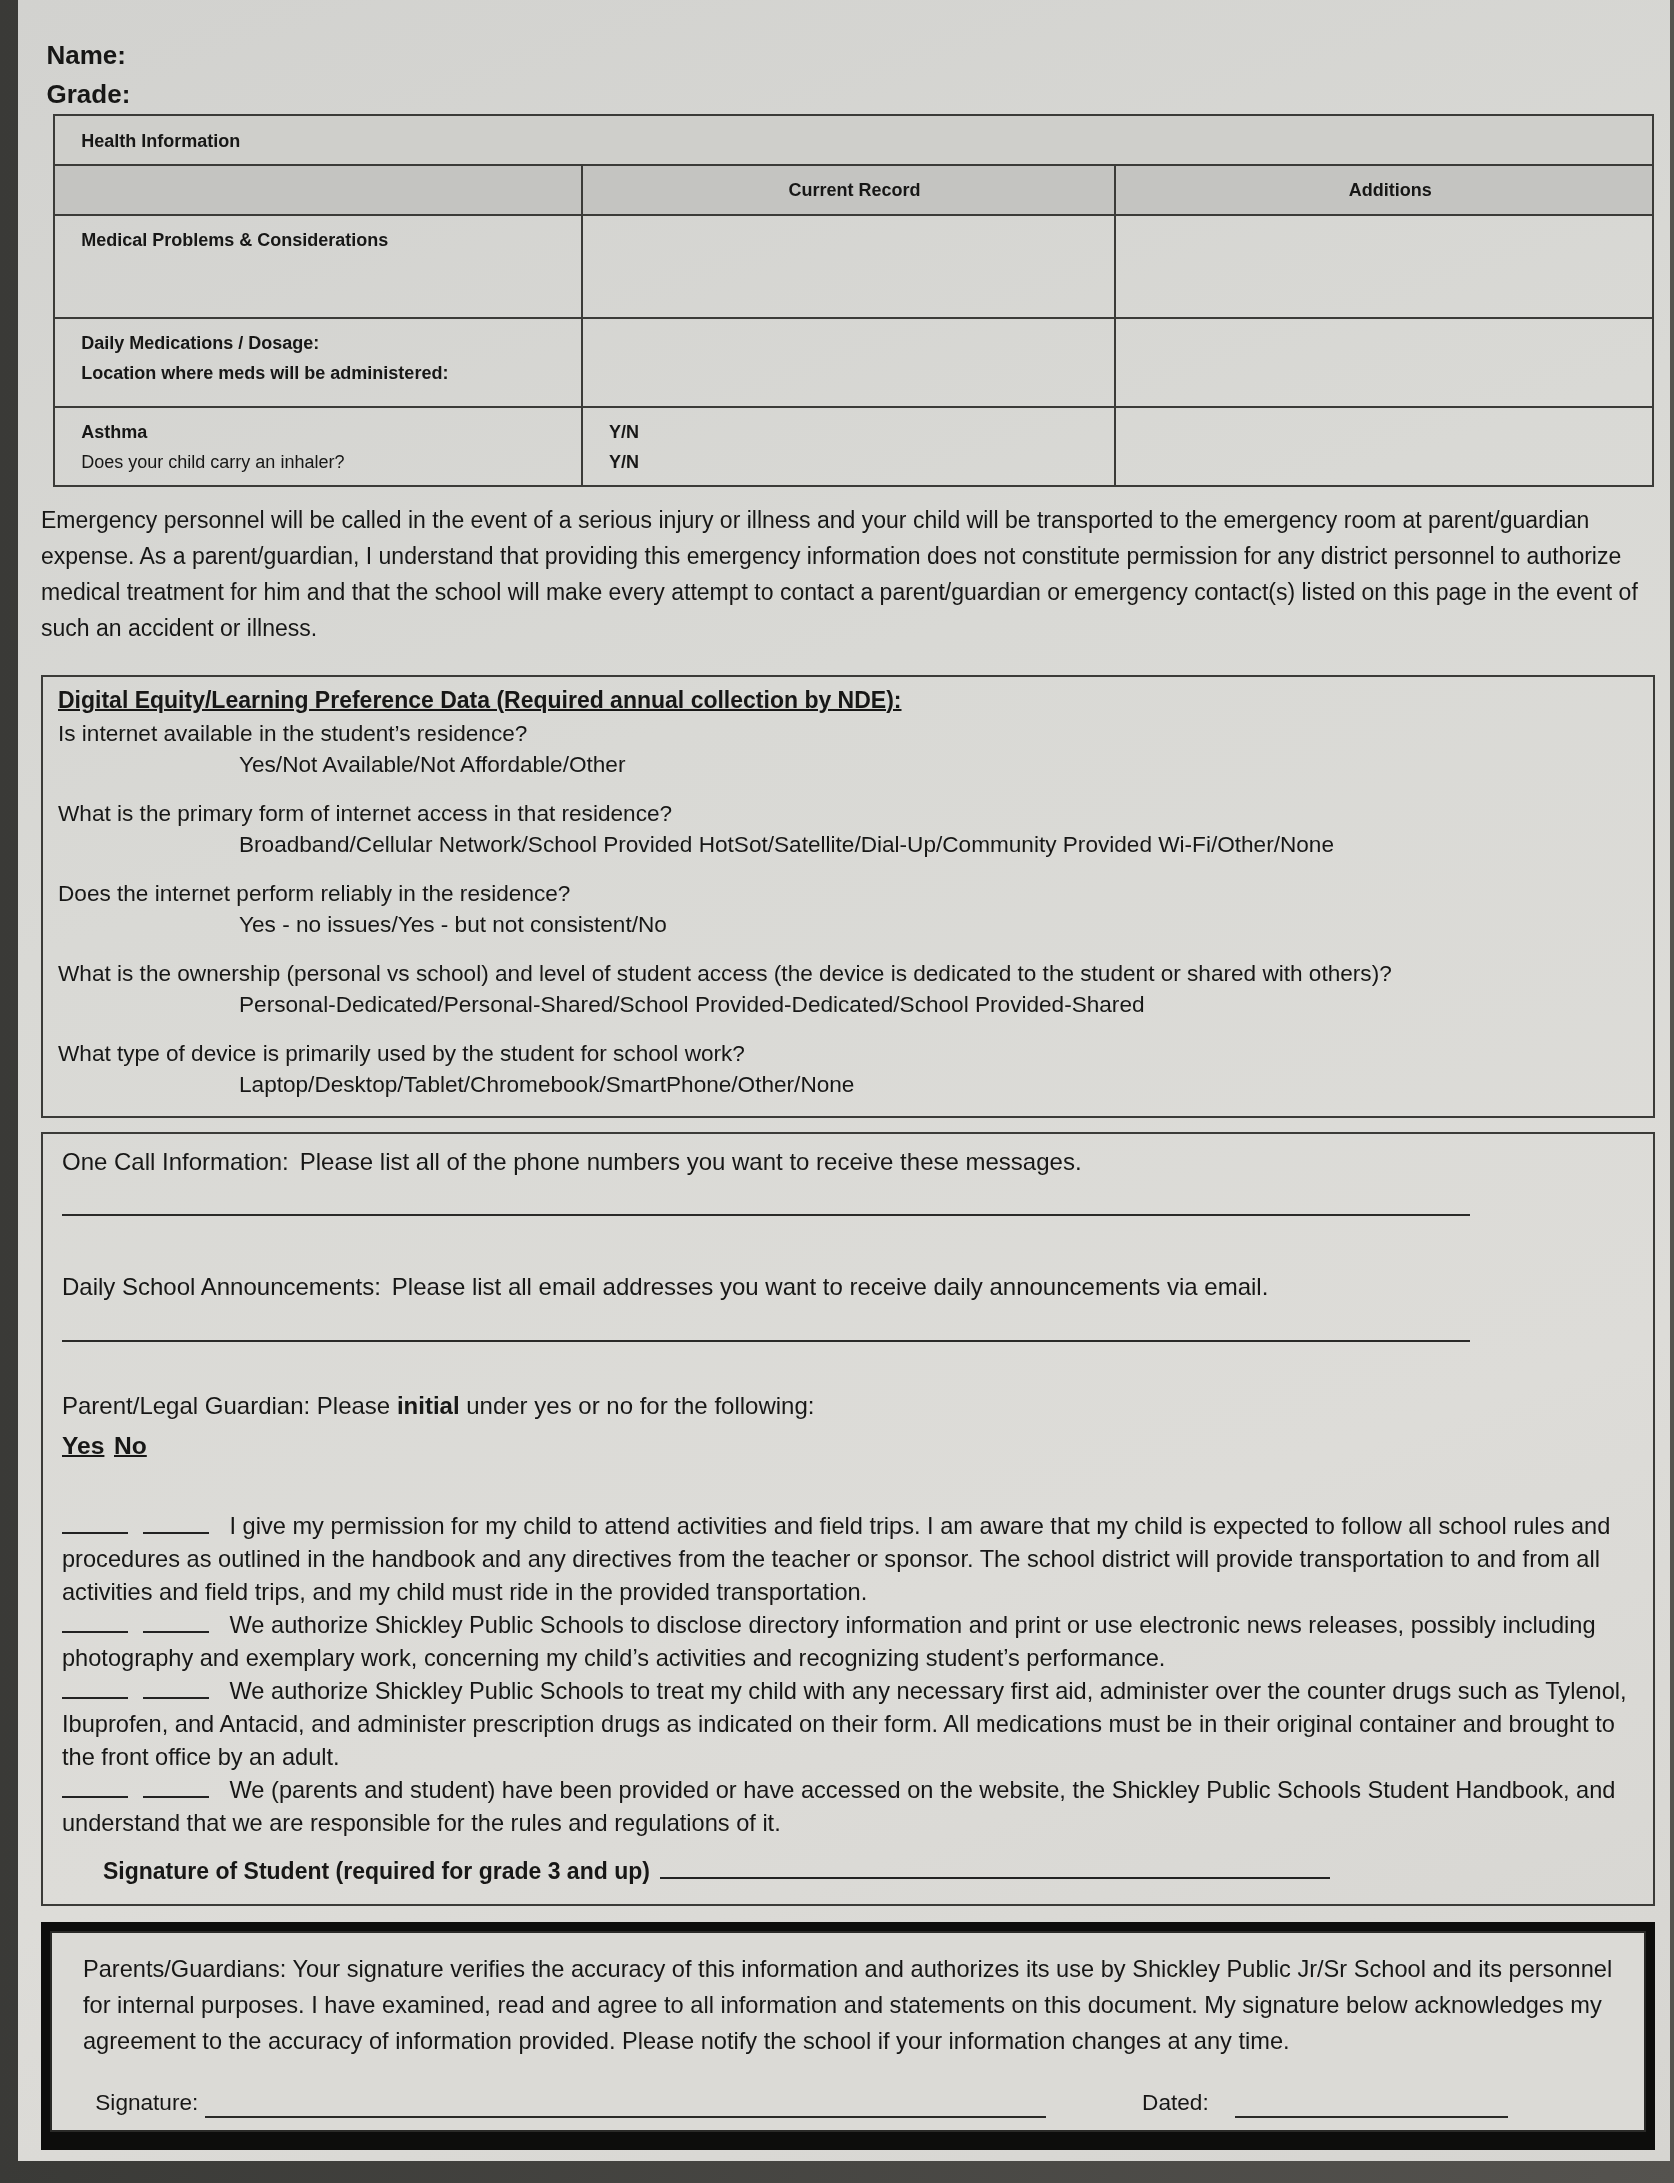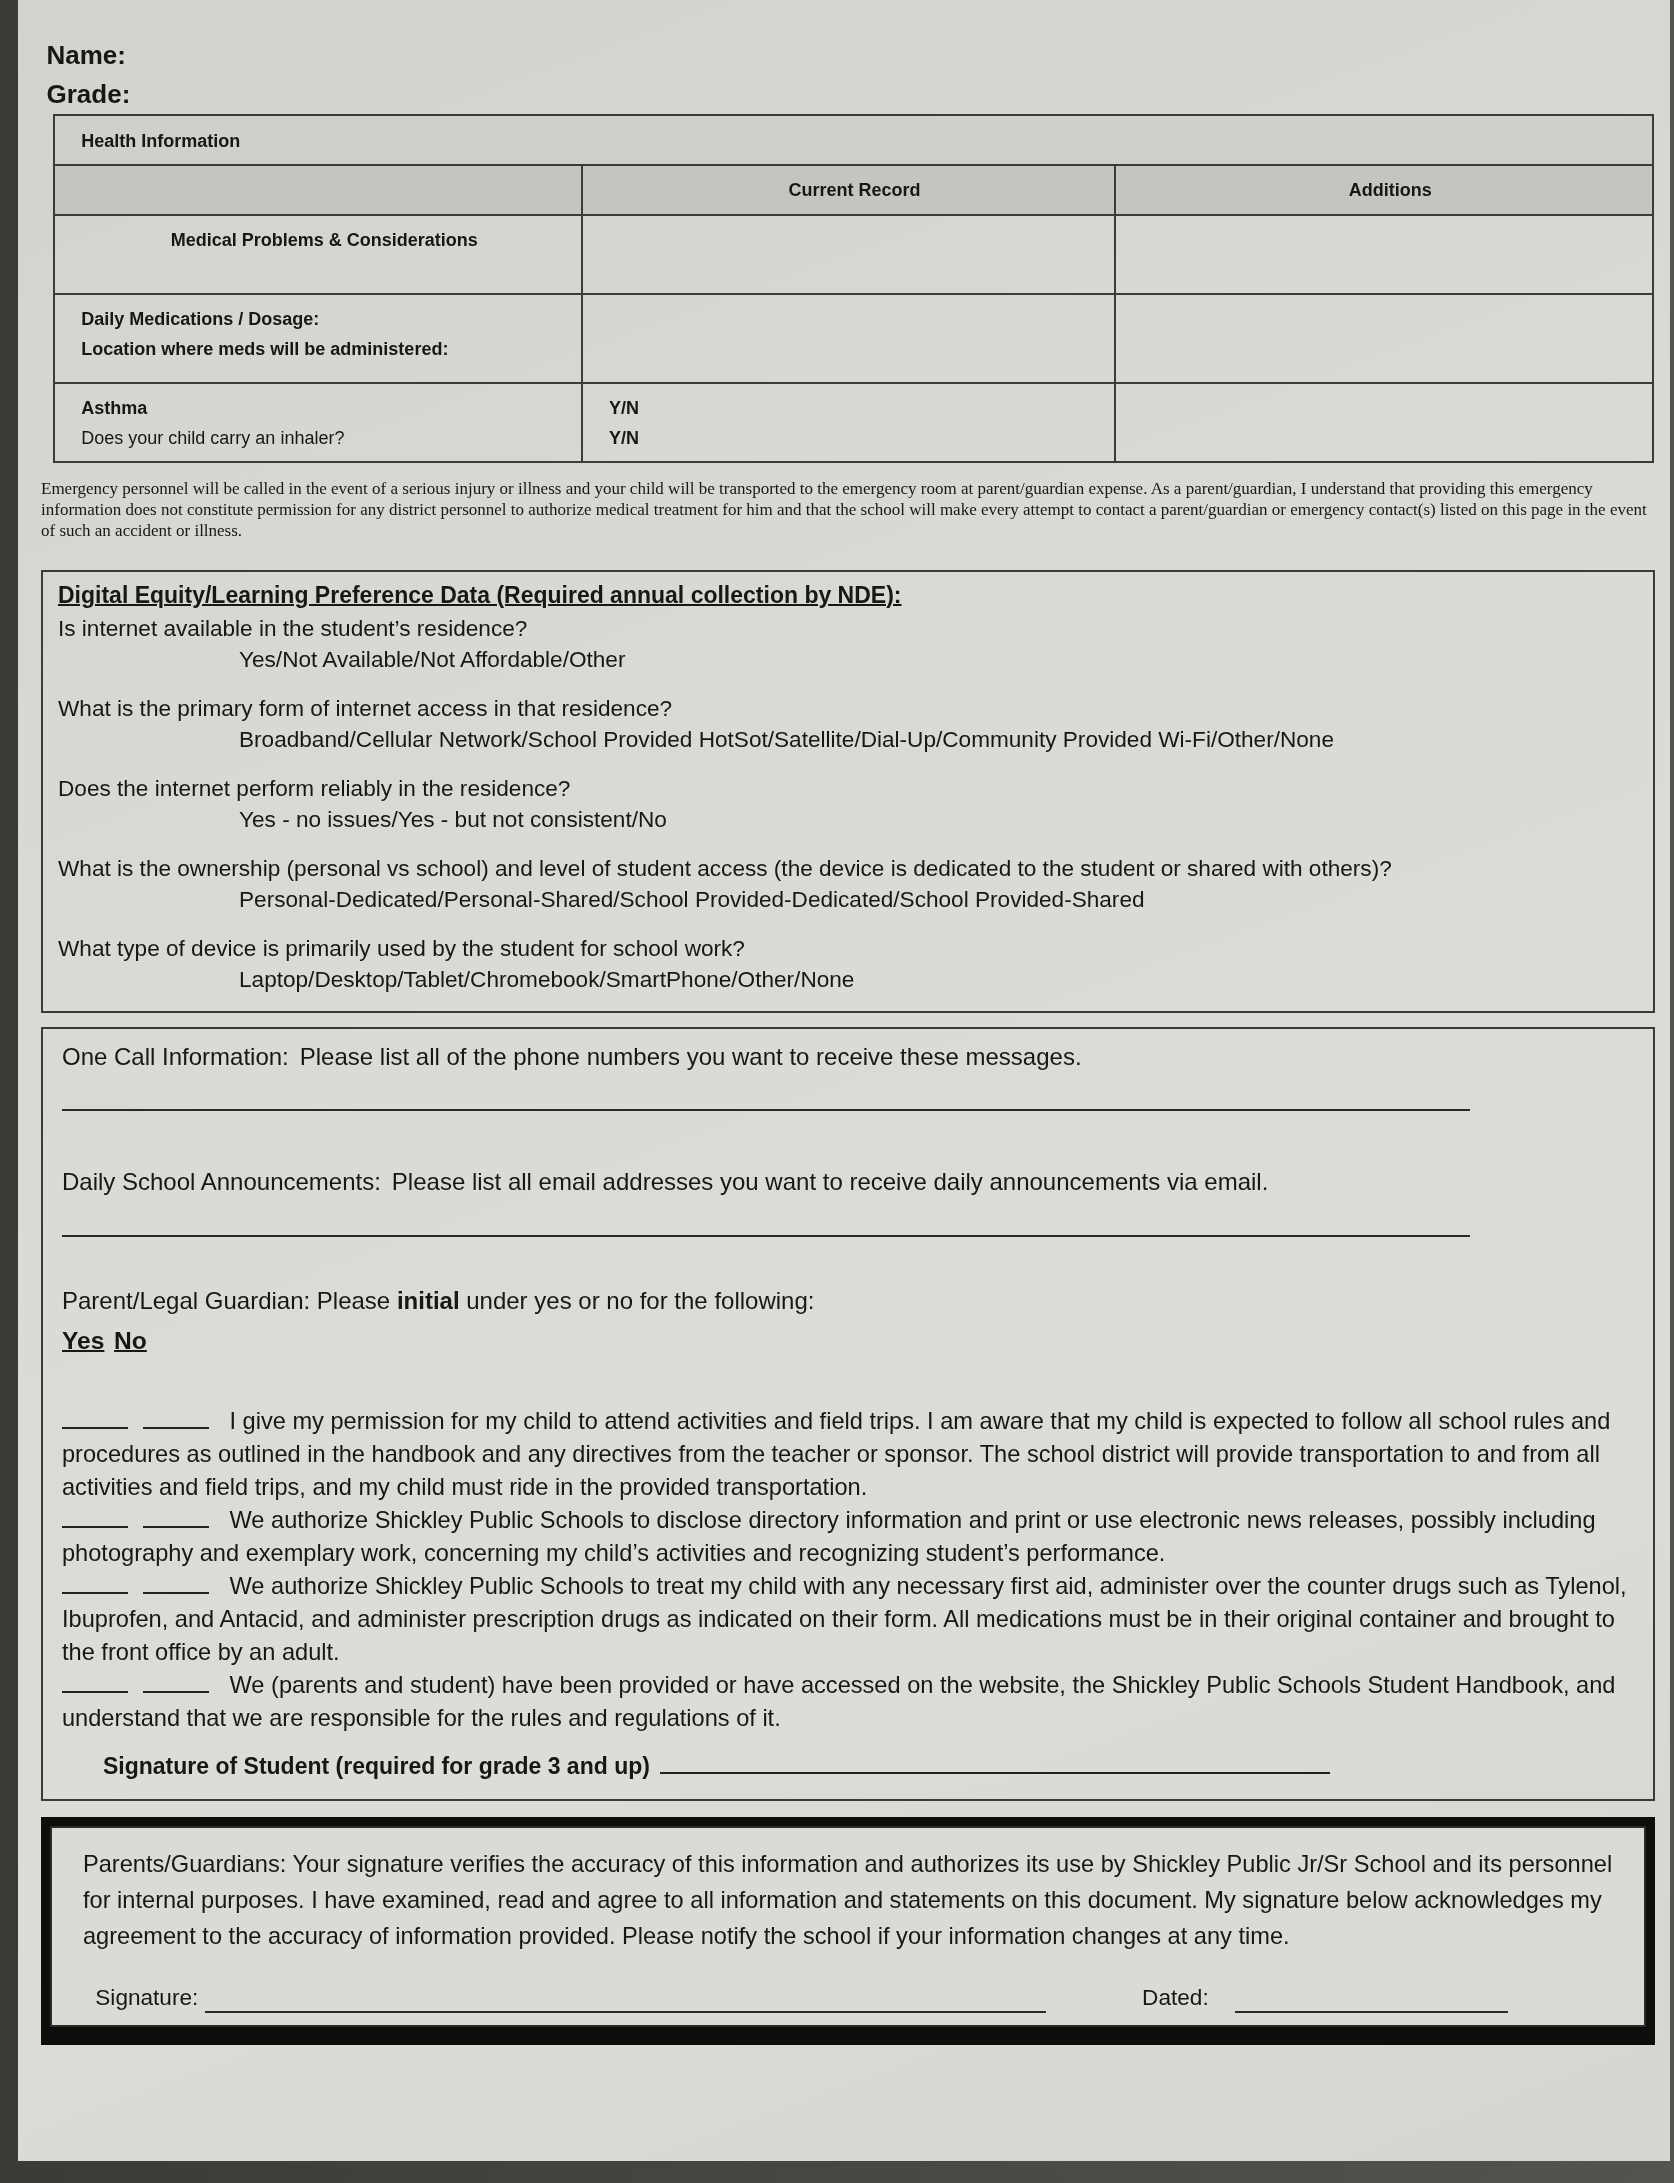--- a/index.html
+++ b/index.html
@@ -40,33 +40,32 @@
   }
   td.colhead {
     background: #c4c4c1;
     font-weight: bold;
     text-align: center;
     padding: 13.7px 0;
   }
   td.rowlabel { font-weight: bold; }
   td.rowlabel .sub { font-weight: normal; display: block; }
   td.rowlabel .sub-bold { font-weight: bold; display: block; }
-  .cell-medical { height: 79px; text-align: center; }
+  .cell-medical { height: 103px; }
   .cell-allergies { height: 87px; }
   .cell-meds { height: 89px; }
   .cell-asthma { height: 77px; }
   td.yn-cell { font-weight: bold; padding-left: 27px; margin-left: 9px; }
   td.yn-cell span { display: block; }
 
   
   .emergency {
     margin: 15px 0 0 0;
-    font-size: 17px;
-    line-height: 21px;
-    font-family: Liberation Serif, serif;
+    font-size: 23px;
+    line-height: 36px;
   }
 
   
   .box {
     border: 2.1px solid #3b3b38;
     margin-top: 29px;
     padding: 9.6px 16.4px 16.4px 15px;
   }
   .de-heading {
     font-size: 23px; font-weight: bold;

